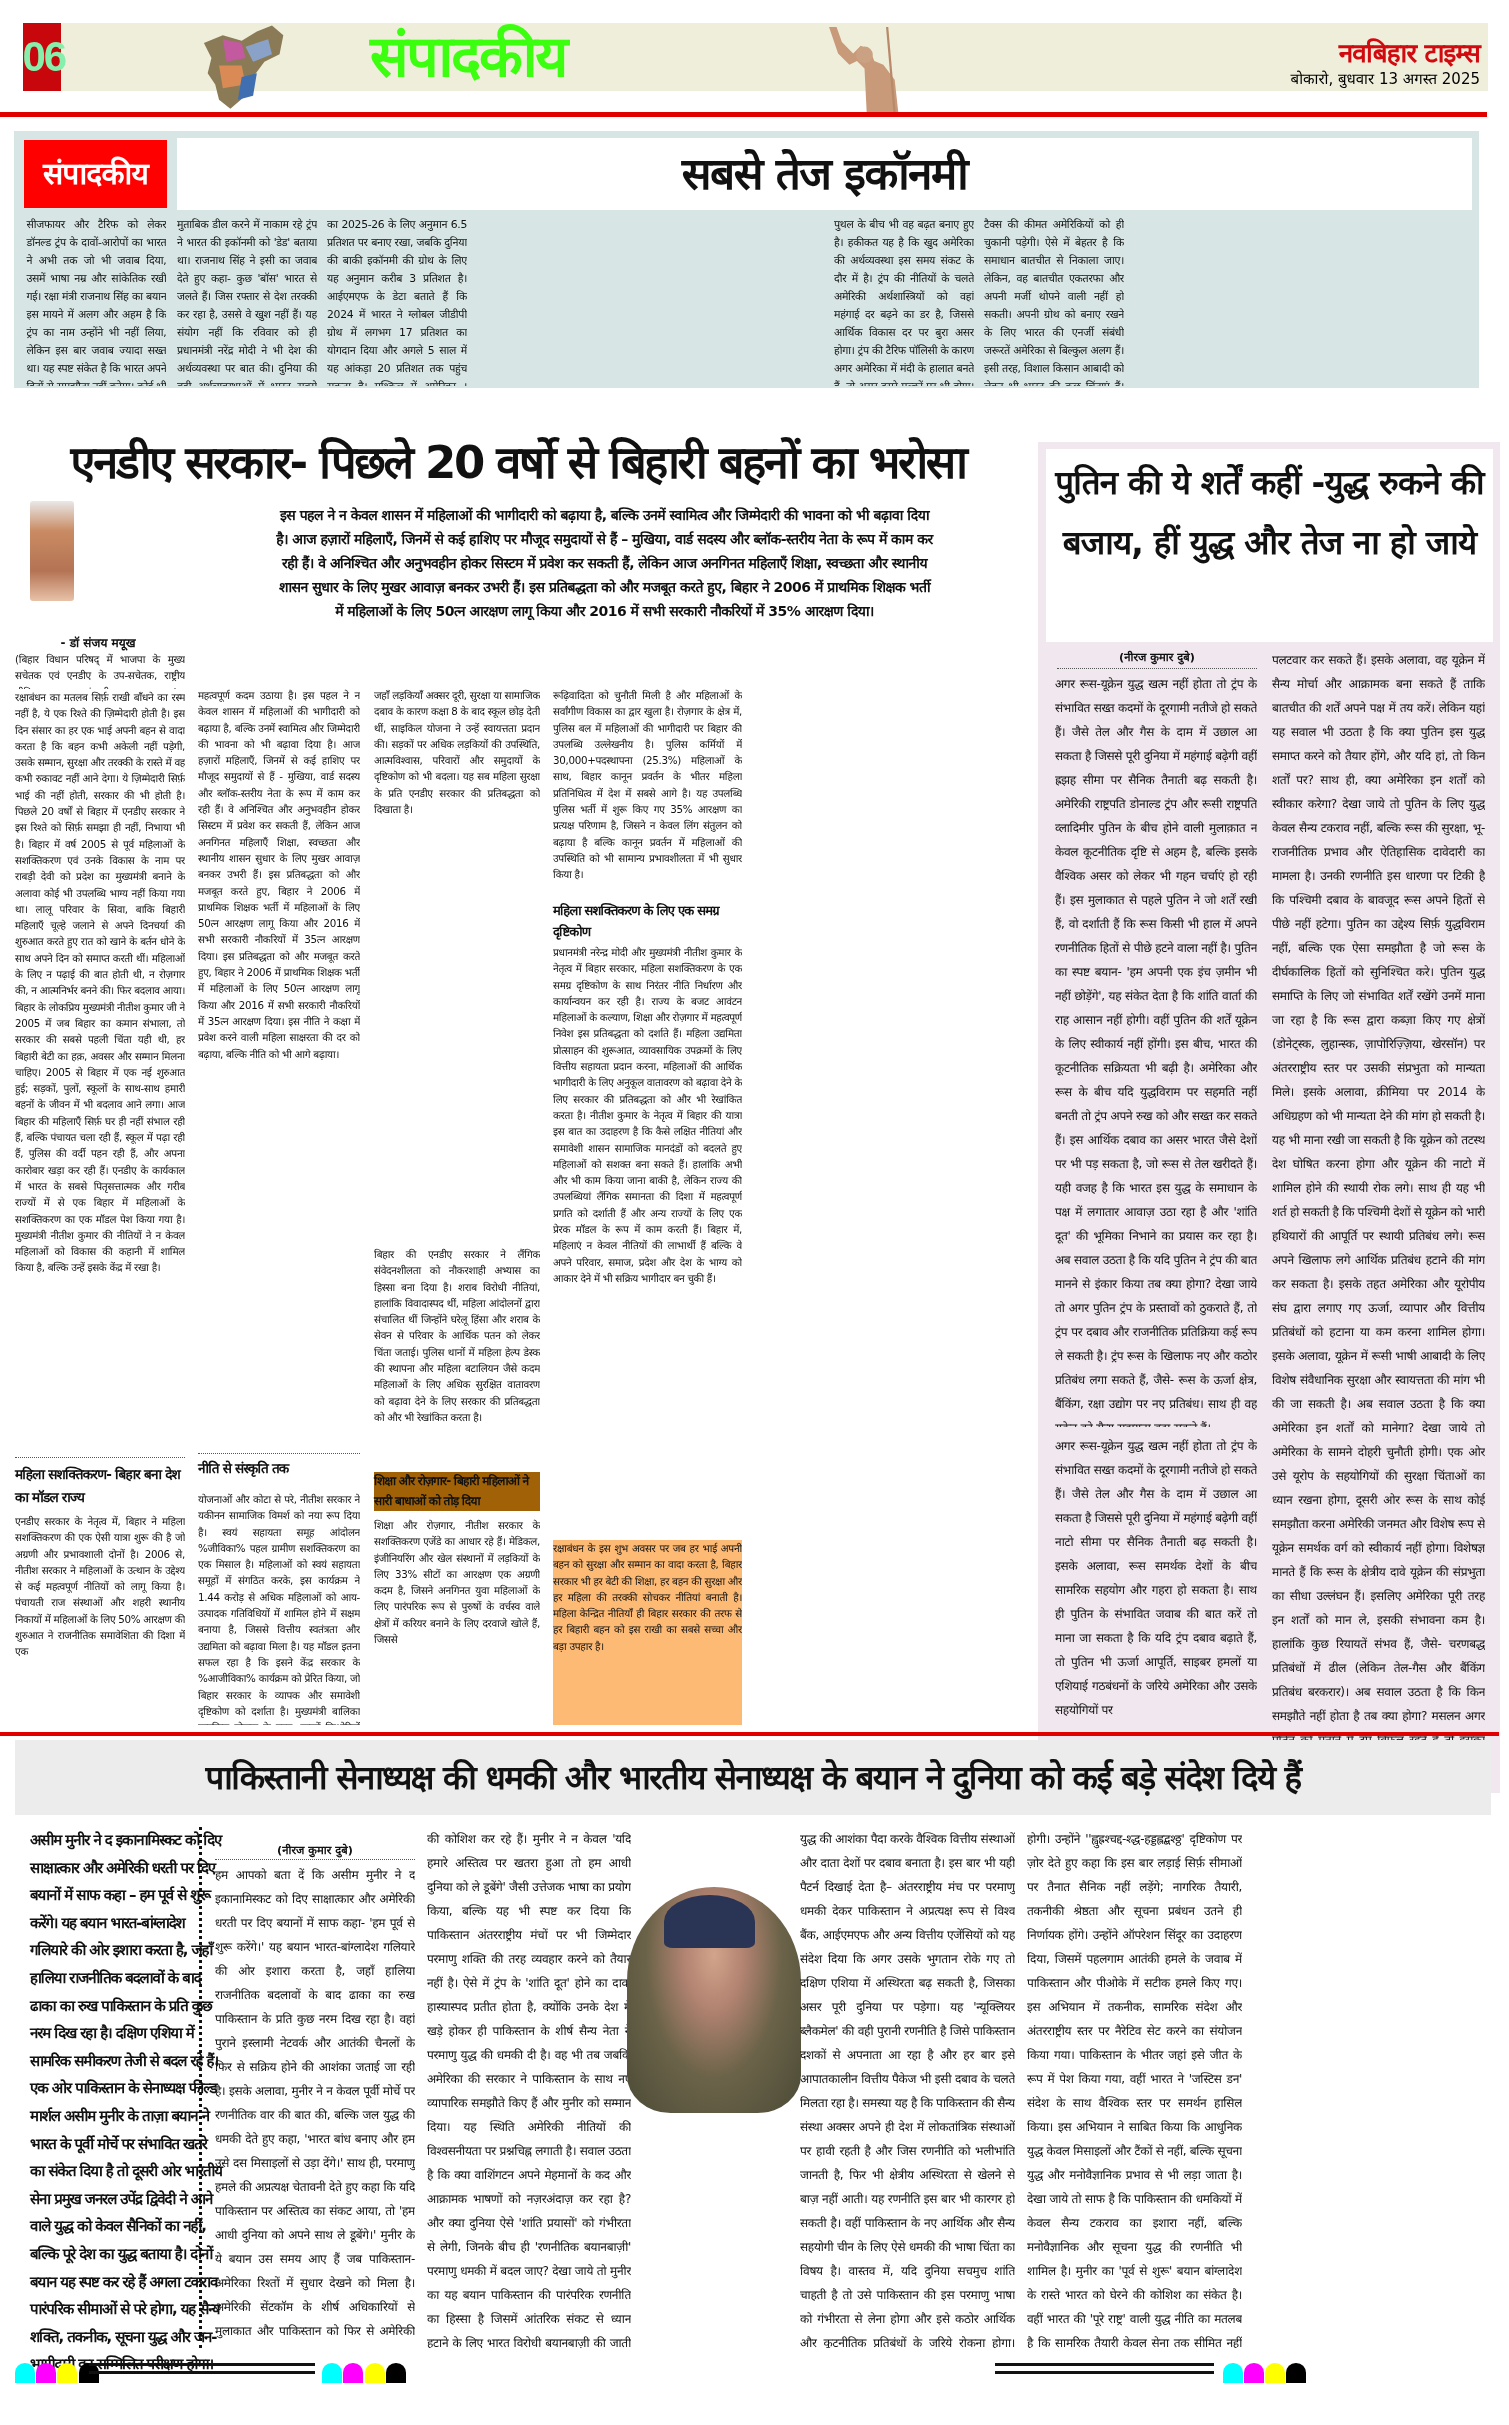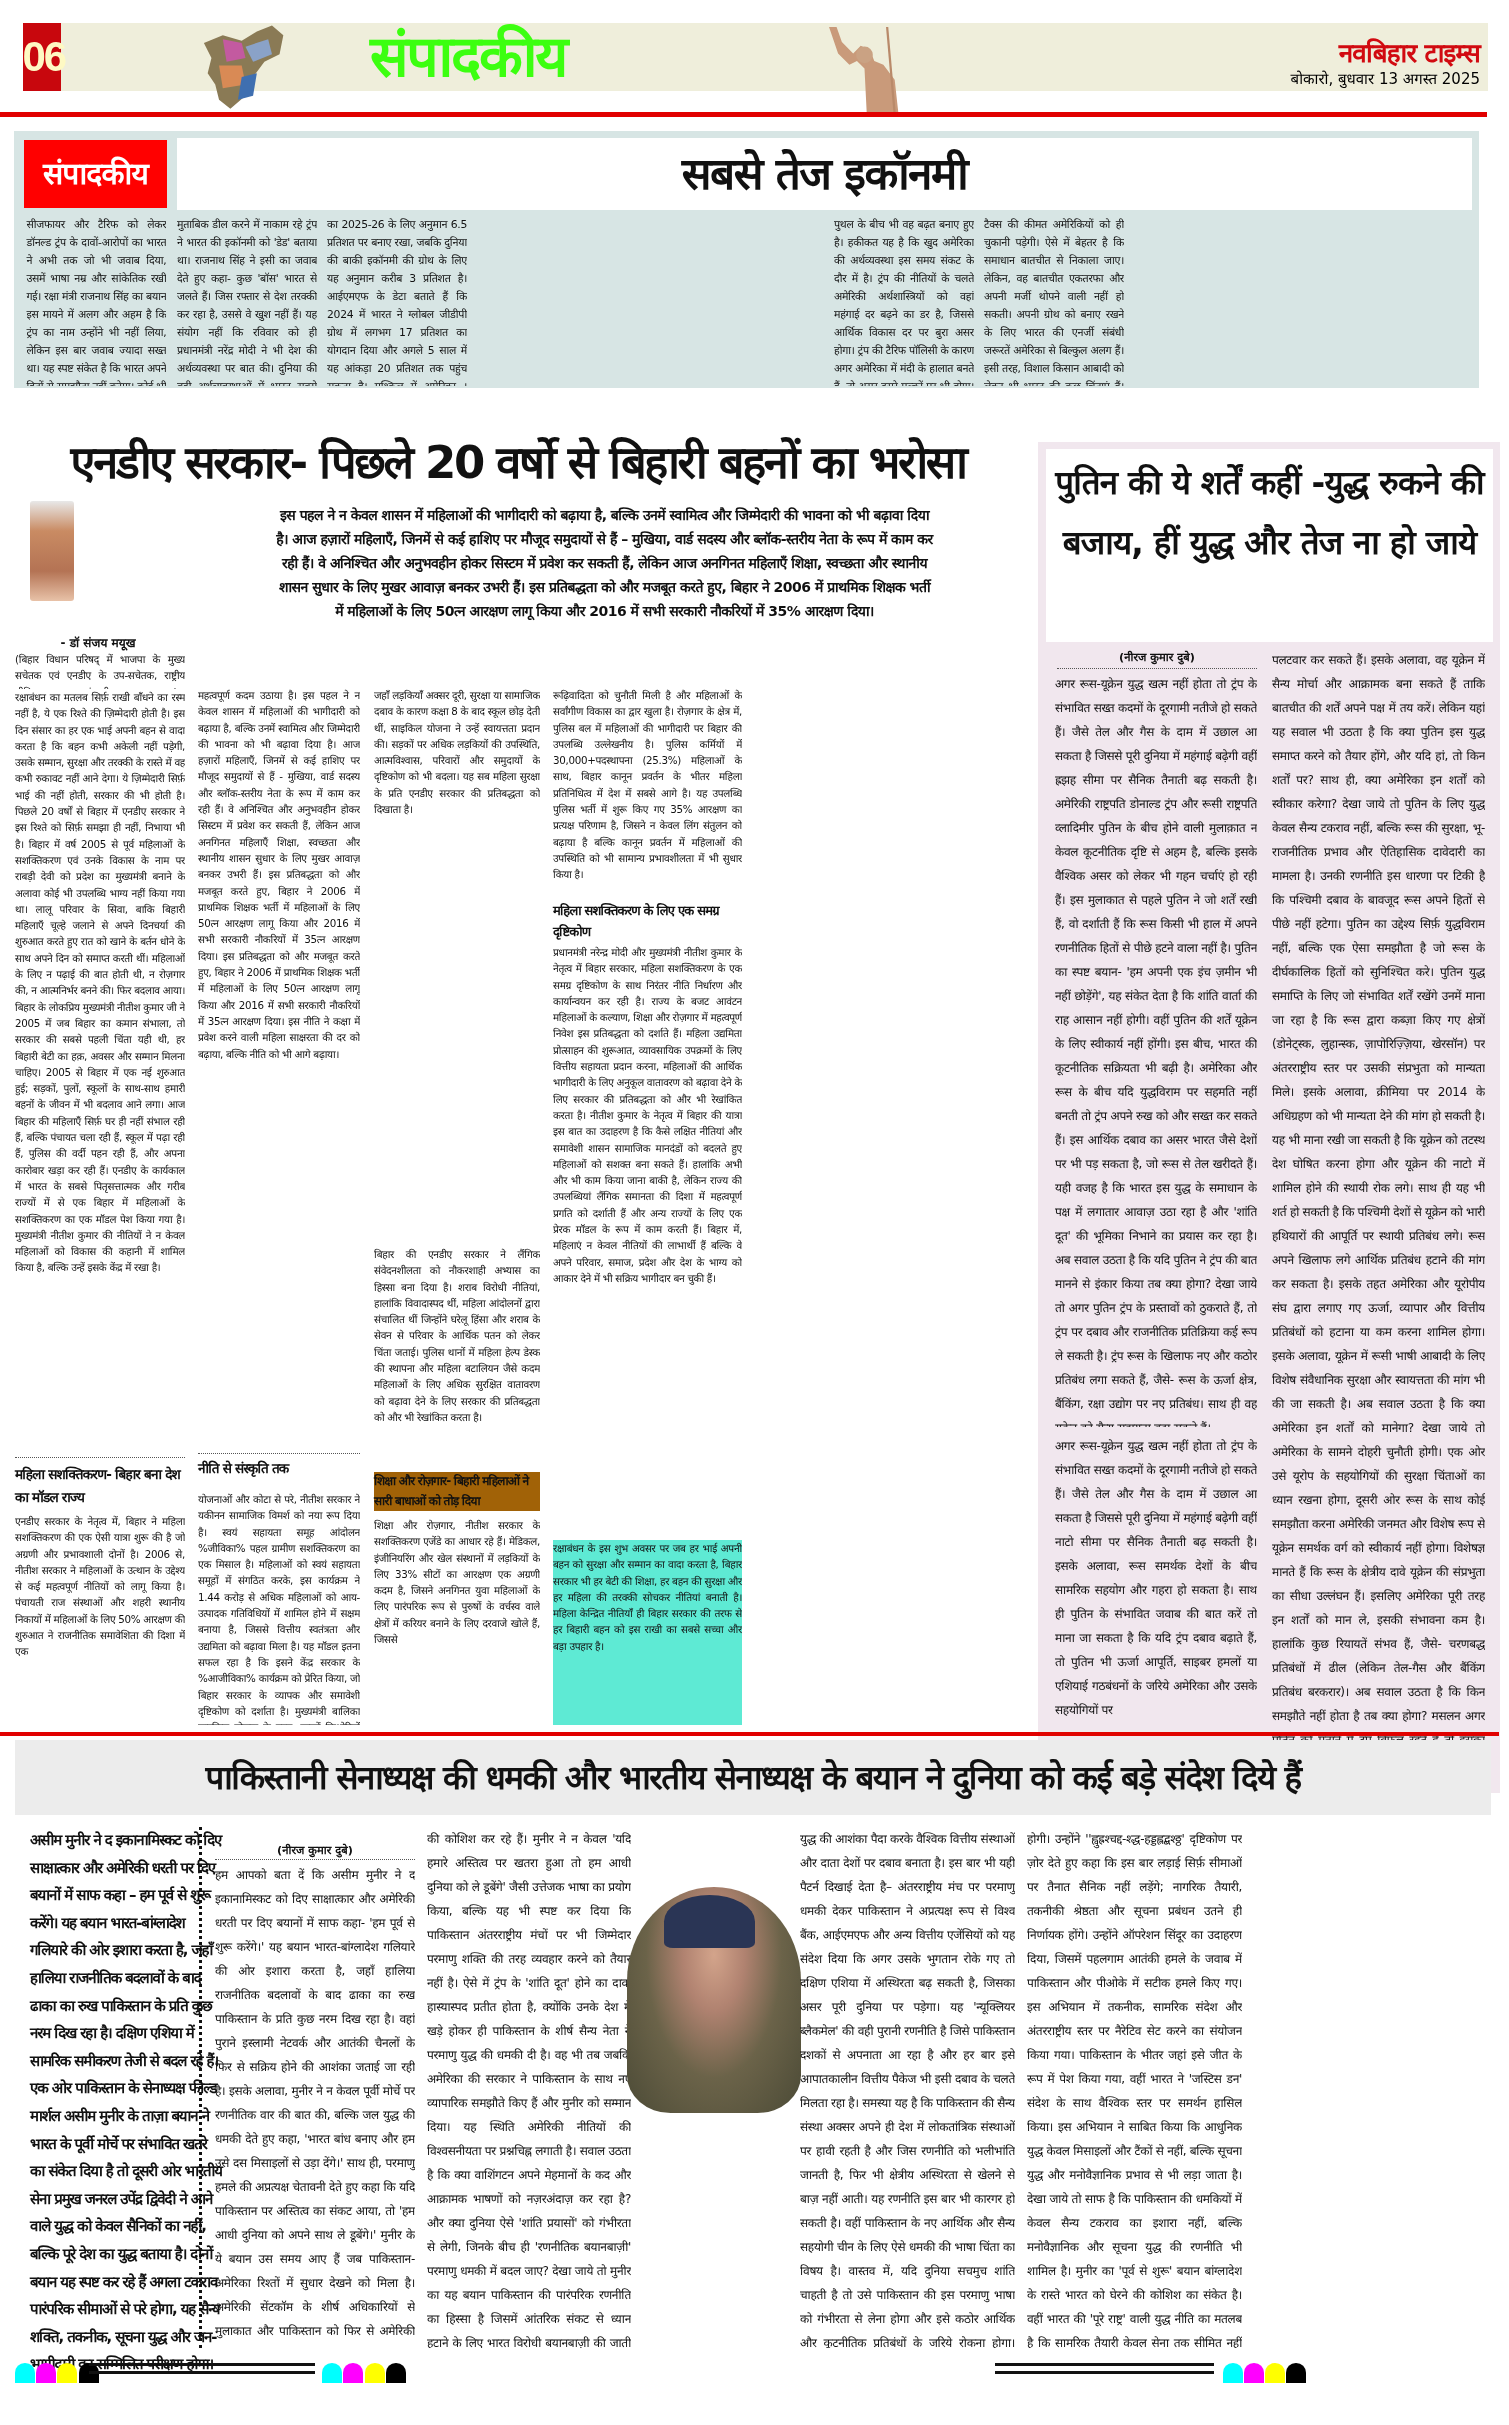--- a/index.html
+++ b/index.html
@@ -1,21 +1,21 @@
 <!DOCTYPE html>
 <html style="font-size:12px"><head>
 <meta charset="utf-8">
 <style>
 *{box-sizing:border-box;margin:0;padding:0}
 html,body{width:1510px;height:2426px;background:#fff;overflow:hidden}
 body{font-family:"DejaVu Sans",sans-serif;color:#111;position:relative}
 .abs{position:absolute}
 
 #masthead{left:22.6px;top:22.6px;width:1465px;height:68px;background:#efeedb}
-#page-num{left:22.6px;top:22.6px;width:38px;height:68px;background:#c8070d;color:#fef9c3;font-family:"Liberation Sans",sans-serif;font-weight:bold;font-size:42px;line-height:68px;text-align:center;letter-spacing:-2.3px}
+#page-num{left:22.6px;top:22.6px;width:38px;height:68px;background:#c8070d;color:#86efac;font-family:"Liberation Sans",sans-serif;font-weight:bold;font-size:42px;line-height:68px;text-align:center;letter-spacing:-2.3px}
 #jh-map{left:200px;top:24px;width:91px;height:87px}
 #section-title{left:317px;top:15px;width:302px;height:83px;color:#3cff10;font-weight:bold;font-size:57px;line-height:83px;text-align:center;font-family:"DejaVu Sans",sans-serif;letter-spacing:-2.3px}
 #statue{left:823px;top:22.6px;width:83px;height:91px}
 #paper-name{left:1208px;top:34px;width:272px;color:#d10a10;font-weight:bold;font-size:26px;text-align:right;letter-spacing:-0.8px}
 #paper-date{left:1208px;top:68px;width:272px;color:#000000;font-size:15px;text-align:right}
 #top-rule{left:0;top:112px;width:1487px;height:5.3px;background:#e10000}
 
 #editorial{left:13.6px;top:131px;width:1465px;height:257px;background:#d7e5e4}
 #ed-label{left:24px;top:140px;width:143px;height:68px;background:#ff0000;color:#fff;font-weight:bold;font-size:30px;line-height:68px;text-align:center;letter-spacing:-0.8px}
 #ed-headbox{left:177px;top:138px;width:1295px;height:72px;background:#fff}
@@ -97,21 +97,21 @@
 <div class="abs bodycol" style="left:198px;top:1491px;width:162px;height:234px">योजनाओं और कोटा से परे, नीतीश सरकार ने यकीनन सामाजिक विमर्श को नया रूप दिया है। स्वयं सहायता समूह आंदोलन %जीविका% पहल ग्रामीण सशक्तिकरण का एक मिसाल है। महिलाओं को स्वयं सहायता समूहों में संगठित करके, इस कार्यक्रम ने 1.44 करोड़ से अधिक महिलाओं को आय-उत्पादक गतिविधियों में शामिल होने में सक्षम बनाया है, जिससे वित्तीय स्वतंत्रता और उद्यमिता को बढ़ावा मिला है। यह मॉडल इतना सफल रहा है कि इसने केंद्र सरकार के %आजीविका% कार्यक्रम को प्रेरित किया, जो बिहार सरकार के व्यापक और समावेशी दृष्टिकोण को दर्शाता है। मुख्यमंत्री बालिका साइकिल योजना के तहत, लाखों किशोरियों को माध्यमिक विद्यालयों तक पहुँचने के लिए साइकिलें दी गईं, जिससे बुनियादी गतिशीलता का मुद्दा सामाजिक परिवर्तन के उत्प्रेरक में बदल गया। एक ऐसे समाज में</div>
 
 <div class="abs bodycol" style="left:374px;top:687px;width:166px;height:551px">जहाँ लड़कियाँ अक्सर दूरी, सुरक्षा या सामाजिक दबाव के कारण कक्षा 8 के बाद स्कूल छोड़ देती थीं, साइकिल योजना ने उन्हें स्वायत्तता प्रदान की। सड़कों पर अधिक लड़कियों की उपस्थिति, आत्मविश्वास, परिवारों और समुदायों के दृष्टिकोण को भी बदला। यह सब महिला सुरक्षा के प्रति एनडीए सरकार की प्रतिबद्धता को दिखाता है।</div>
 <div class="abs bodycol" style="left:374px;top:1246px;width:166px;height:355px">बिहार की एनडीए सरकार ने लैंगिक संवेदनशीलता को नौकरशाही अभ्यास का हिस्सा बना दिया है। शराब विरोधी नीतियां, हालांकि विवादास्पद थीं, महिला आंदोलनों द्वारा संचालित थीं जिन्होंने घरेलू हिंसा और शराब के सेवन से परिवार के आर्थिक पतन को लेकर चिंता जताई। पुलिस थानों में महिला हेल्प डेस्क की स्थापना और महिला बटालियन जैसे कदम महिलाओं के लिए अधिक सुरक्षित वातावरण को बढ़ावा देने के लिए सरकार की प्रतिबद्धता को और भी रेखांकित करता है।</div>
 <div class="abs subhead" style="left:374px;top:1472px;width:166px;font-size:12px;line-height:19.6px;background:#a16207">शिक्षा और रोज़गार- बिहारी महिलाओं ने सारी बाधाओं को तोड़ दिया</div>
 <div class="abs bodycol" style="left:374px;top:1517px;width:166px;height:208px;background:#fff">शिक्षा और रोज़गार, नीतीश सरकार के सशक्तिकरण एजेंडे का आधार रहे हैं। मेडिकल, इंजीनियरिंग और खेल संस्थानों में लड़कियों के लिए 33% सीटों का आरक्षण एक अग्रणी कदम है, जिसने अनगिनत युवा महिलाओं के लिए पारंपरिक रूप से पुरुषों के वर्चस्व वाले क्षेत्रों में करियर बनाने के लिए दरवाजे खोले हैं, जिससे</div>
 
 <div class="abs bodycol" style="left:553px;top:687px;width:189px;height:204px">रूढ़िवादिता को चुनौती मिली है और महिलाओं के सर्वांगीण विकास का द्वार खुला है। रोज़गार के क्षेत्र में, पुलिस बल में महिलाओं की भागीदारी पर बिहार की उपलब्धि उल्लेखनीय है। पुलिस कर्मियों में 30,000+पदस्थापना (25.3%) महिलाओं के साथ, बिहार कानून प्रवर्तन के भीतर महिला प्रतिनिधित्व में देश में सबसे आगे है। यह उपलब्धि पुलिस भर्ती में शुरू किए गए 35% आरक्षण का प्रत्यक्ष परिणाम है, जिसने न केवल लिंग संतुलन को बढ़ाया है बल्कि कानून प्रवर्तन में महिलाओं की उपस्थिति को भी सामान्य प्रभावशीलता में भी सुधार किया है।</div>
 <div class="abs subhead" style="left:553px;top:900px;width:189px;font-size:13px;line-height:21px">महिला सशक्तिकरण के लिए एक समग्र दृष्टिकोण</div>
 <div class="abs bodycol" style="left:553px;top:944px;width:189px;height:589px">प्रधानमंत्री नरेन्द्र मोदी और मुख्यमंत्री नीतीश कुमार के नेतृत्व में बिहार सरकार, महिला सशक्तिकरण के एक समग्र दृष्टिकोण के साथ निरंतर नीति निर्धारण और कार्यान्वयन कर रही है। राज्य के बजट आवंटन महिलाओं के कल्याण, शिक्षा और रोज़गार में महत्वपूर्ण निवेश इस प्रतिबद्धता को दर्शाते हैं। महिला उद्यमिता प्रोत्साहन की शुरूआत, व्यावसायिक उपक्रमों के लिए वित्तीय सहायता प्रदान करना, महिलाओं की आर्थिक भागीदारी के लिए अनुकूल वातावरण को बढ़ावा देने के लिए सरकार की प्रतिबद्धता को और भी रेखांकित करता है। नीतीश कुमार के नेतृत्व में बिहार की यात्रा इस बात का उदाहरण है कि कैसे लक्षित नीतियां और समावेशी शासन सामाजिक मानदंडों को बदलते हुए महिलाओं को सशक्त बना सकते हैं। हालांकि अभी और भी काम किया जाना बाकी है, लेकिन राज्य की उपलब्धियां लैंगिक समानता की दिशा में महत्वपूर्ण प्रगति को दर्शाती हैं और अन्य राज्यों के लिए एक प्रेरक मॉडल के रूप में काम करती हैं। बिहार में, महिलाएं न केवल नीतियों की लाभार्थी हैं बल्कि वे अपने परिवार, समाज, प्रदेश और देश के भाग्य को आकार देने में भी सक्रिय भागीदार बन चुकी हैं।</div>
-<div class="abs bodycol" style="left:553px;top:1540px;width:189px;height:185px;background:#5eead4">रक्षाबंधन के इस शुभ अवसर पर जब हर भाई अपनी बहन को सुरक्षा और सम्मान का वादा करता है, बिहार सरकार भी हर बेटी की शिक्षा, हर बहन की सुरक्षा और हर महिला की तरक्की सोचकर नीतियां बनाती है। महिला केन्द्रित नीतियाँ ही बिहार सरकार की तरफ से हर बिहारी बहन को इस राखी का सबसे सच्चा और बड़ा उपहार है।</div>
+<div class="abs bodycol" style="left:553px;top:1540px;width:189px;height:185px;background:#fdba74">रक्षाबंधन के इस शुभ अवसर पर जब हर भाई अपनी बहन को सुरक्षा और सम्मान का वादा करता है, बिहार सरकार भी हर बेटी की शिक्षा, हर बहन की सुरक्षा और हर महिला की तरक्की सोचकर नीतियां बनाती है। महिला केन्द्रित नीतियाँ ही बिहार सरकार की तरफ से हर बिहारी बहन को इस राखी का सबसे सच्चा और बड़ा उपहार है।</div>
 
 <div class="abs" id="putin-box"></div>
 <div class="abs" id="putin-headbox"></div>
 <div class="abs" id="putin-head">पुतिन की ये शर्तें कहीं -युद्ध रुकने की बजाय, हीं युद्ध और तेज ना हो जाये</div>
 <div class="abs" id="putin-author">(नीरज कुमार दुबे)</div>
 <div class="abs dotrule" style="left:1057px;top:668px;width:200px"></div>
 <div class="abs pcol" style="left:1055px;top:672px;width:202px;height:755px">अगर रूस-यूक्रेन युद्ध खत्म नहीं होता तो ट्रंप के संभावित सख्त कदमों के दूरगामी नतीजे हो सकते हैं। जैसे तेल और गैस के दाम में उछाल आ सकता है जिससे पूरी दुनिया में महंगाई बढ़ेगी वहीं ह्रझह सीमा पर सैनिक तैनाती बढ़ सकती है। अमेरिकी राष्ट्रपति डोनाल्ड ट्रंप और रूसी राष्ट्रपति व्लादिमीर पुतिन के बीच होने वाली मुलाक़ात न केवल कूटनीतिक दृष्टि से अहम है, बल्कि इसके वैश्विक असर को लेकर भी गहन चर्चाएं हो रही हैं। इस मुलाकात से पहले पुतिन ने जो शर्तें रखी हैं, वो दर्शाती हैं कि रूस किसी भी हाल में अपने रणनीतिक हितों से पीछे हटने वाला नहीं है। पुतिन का स्पष्ट बयान- 'हम अपनी एक इंच ज़मीन भी नहीं छोड़ेंगे', यह संकेत देता है कि शांति वार्ता की राह आसान नहीं होगी। वहीं पुतिन की शर्तें यूक्रेन के लिए स्वीकार्य नहीं होंगी। इस बीच, भारत की कूटनीतिक सक्रियता भी बढ़ी है। अमेरिका और रूस के बीच यदि युद्धविराम पर सहमति नहीं बनती तो ट्रंप अपने रुख को और सख्त कर सकते हैं। इस आर्थिक दबाव का असर भारत जैसे देशों पर भी पड़ सकता है, जो रूस से तेल खरीदते हैं। यही वजह है कि भारत इस युद्ध के समाधान के पक्ष में लगातार आवाज़ उठा रहा है और 'शांति दूत' की भूमिका निभाने का प्रयास कर रहा है। अब सवाल उठता है कि यदि पुतिन ने ट्रंप की बात मानने से इंकार किया तब क्या होगा? देखा जाये तो अगर पुतिन ट्रंप के प्रस्तावों को ठुकराते हैं, तो ट्रंप पर दबाव और राजनीतिक प्रतिक्रिया कई रूप ले सकती है। ट्रंप रूस के खिलाफ नए और कठोर प्रतिबंध लगा सकते हैं, जैसे- रूस के ऊर्जा क्षेत्र, बैंकिंग, रक्षा उद्योग पर नए प्रतिबंध। साथ ही वह यूक्रेन को सैन्य सहायता बढ़ा सकते हैं।</div>
 <div class="abs pcol" style="left:1055px;top:1434px;width:202px;height:347px">अगर रूस-यूक्रेन युद्ध खत्म नहीं होता तो ट्रंप के संभावित सख्त कदमों के दूरगामी नतीजे हो सकते हैं। जैसे तेल और गैस के दाम में उछाल आ सकता है जिससे पूरी दुनिया में महंगाई बढ़ेगी वहीं नाटो सीमा पर सैनिक तैनाती बढ़ सकती है। इसके अलावा, रूस समर्थक देशों के बीच सामरिक सहयोग और गहरा हो सकता है। साथ ही पुतिन के संभावित जवाब की बात करें तो माना जा सकता है कि यदि ट्रंप दबाव बढ़ाते हैं, तो पुतिन भी ऊर्जा आपूर्ति, साइबर हमलों या एशियाई गठबंधनों के जरिये अमेरिका और उसके सहयोगियों पर</div>
 <div class="abs pcol" style="left:1272px;top:648px;width:213px;height:1136px">पलटवार कर सकते हैं। इसके अलावा, वह यूक्रेन में सैन्य मोर्चा और आक्रामक बना सकते हैं ताकि बातचीत की शर्तें अपने पक्ष में तय करें। लेकिन यहां यह सवाल भी उठता है कि क्या पुतिन इस युद्ध समाप्त करने को तैयार होंगे, और यदि हां, तो किन शर्तों पर? साथ ही, क्या अमेरिका इन शर्तों को स्वीकार करेगा? देखा जाये तो पुतिन के लिए युद्ध केवल सैन्य टकराव नहीं, बल्कि रूस की सुरक्षा, भू-राजनीतिक प्रभाव और ऐतिहासिक दावेदारी का मामला है। उनकी रणनीति इस धारणा पर टिकी है कि पश्चिमी दबाव के बावजूद रूस अपने हितों से पीछे नहीं हटेगा। पुतिन का उद्देश्य सिर्फ़ युद्धविराम नहीं, बल्कि एक ऐसा समझौता है जो रूस के दीर्घकालिक हितों को सुनिश्चित करे। पुतिन युद्ध समाप्ति के लिए जो संभावित शर्तें रखेंगे उनमें माना जा रहा है कि रूस द्वारा कब्ज़ा किए गए क्षेत्रों (डोनेट्स्क, लुहान्स्क, ज़ापोरिज़्ज़िया, खेरसॉन) पर अंतरराष्ट्रीय स्तर पर उसकी संप्रभुता को मान्यता मिले। इसके अलावा, क्रीमिया पर 2014 के अधिग्रहण को भी मान्यता देने की मांग हो सकती है। यह भी माना रखी जा सकती है कि यूक्रेन को तटस्थ देश घोषित करना होगा और यूक्रेन की नाटो में शामिल होने की स्थायी रोक लगे। साथ ही यह भी शर्त हो सकती है कि पश्चिमी देशों से यूक्रेन को भारी हथियारों की आपूर्ति पर स्थायी प्रतिबंध लगे। रूस अपने खिलाफ लगे आर्थिक प्रतिबंध हटाने की मांग कर सकता है। इसके तहत अमेरिका और यूरोपीय संघ द्वारा लगाए गए ऊर्जा, व्यापार और वित्तीय प्रतिबंधों को हटाना या कम करना शामिल होगा। इसके अलावा, यूक्रेन में रूसी भाषी आबादी के लिए विशेष संवैधानिक सुरक्षा और स्वायत्तता की मांग भी की जा सकती है। अब सवाल उठता है कि क्या अमेरिका इन शर्तों को मानेगा? देखा जाये तो अमेरिका के सामने दोहरी चुनौती होगी। एक ओर उसे यूरोप के सहयोगियों की सुरक्षा चिंताओं का ध्यान रखना होगा, दूसरी ओर रूस के साथ कोई समझौता करना अमेरिकी जनमत और विशेष रूप से यूक्रेन समर्थक वर्ग को स्वीकार्य नहीं होगा। विशेषज्ञ मानते हैं कि रूस के क्षेत्रीय दावे यूक्रेन की संप्रभुता का सीधा उल्लंघन हैं। इसलिए अमेरिका पूरी तरह इन शर्तों को मान ले, इसकी संभावना कम है। हालांकि कुछ रियायतें संभव हैं, जैसे- चरणबद्ध प्रतिबंधों में ढील (लेकिन तेल-गैस और बैंकिंग प्रतिबंध बरकरार)। अब सवाल उठता है कि किन समझौते नहीं होता है तब क्या होगा? मसलन अगर पुतिन को मनाने में ट्रंप विफल रहते हैं तो इसका असर दुनिया भर में महसूस होगा। यह संकट बना रहेगा और ट्रंप की रूस और यूक्रेन नीति की सबसे बड़ी परीक्षा भी होगी। पुतिन की शर्तें पश्चिमी देशों को भारी पड़ सकती हैं।</div>
 

